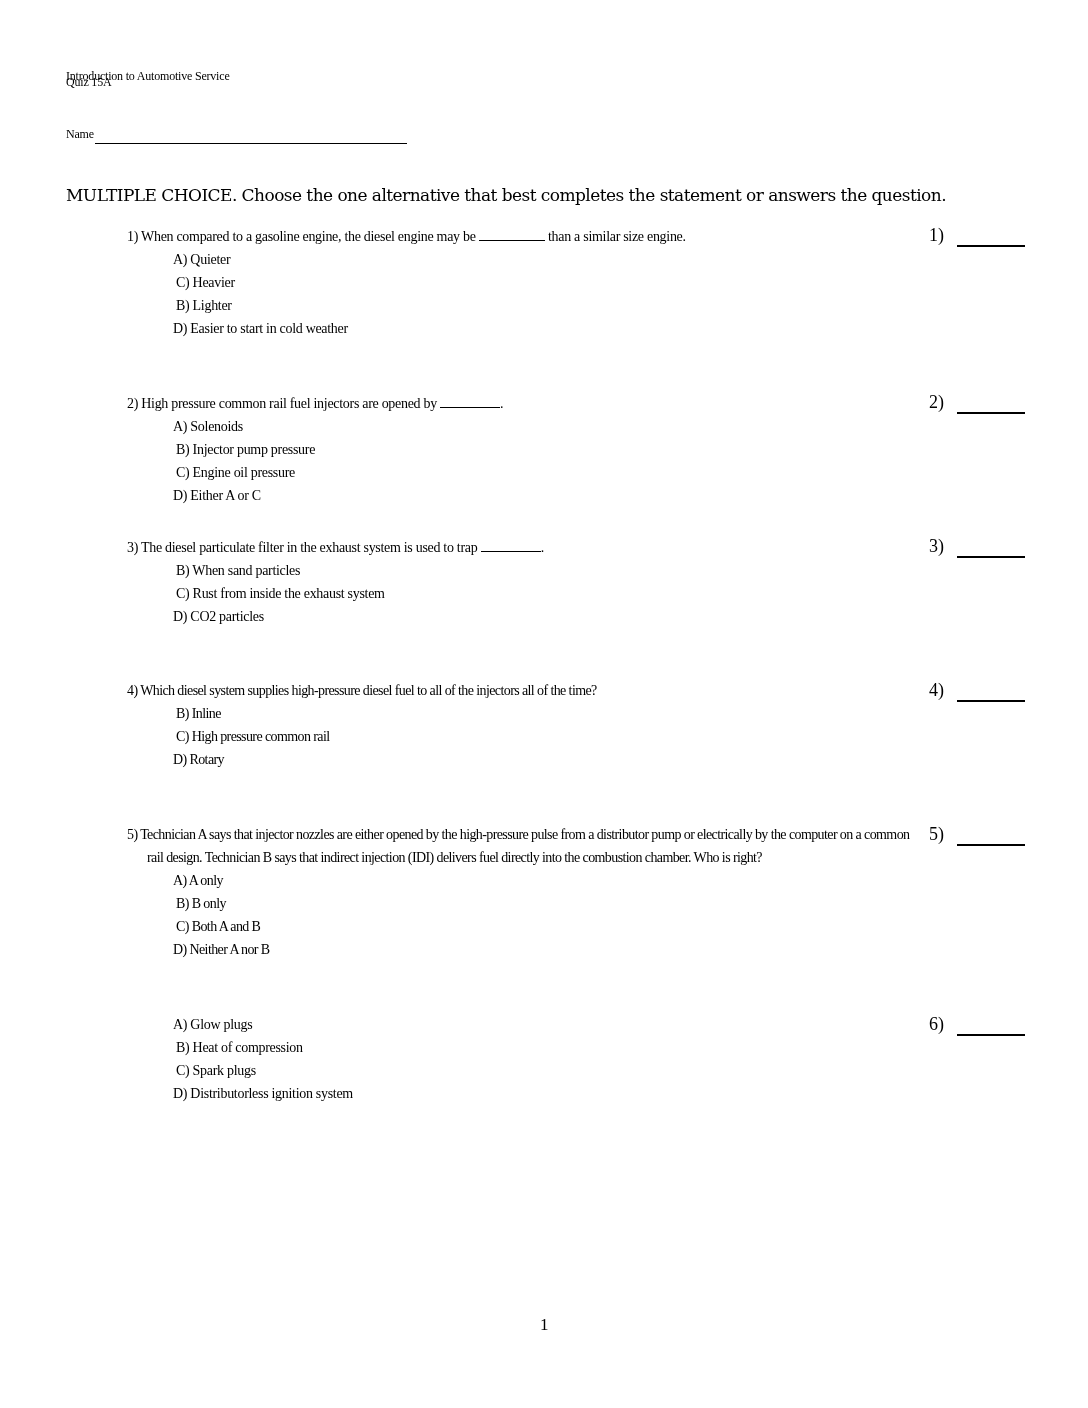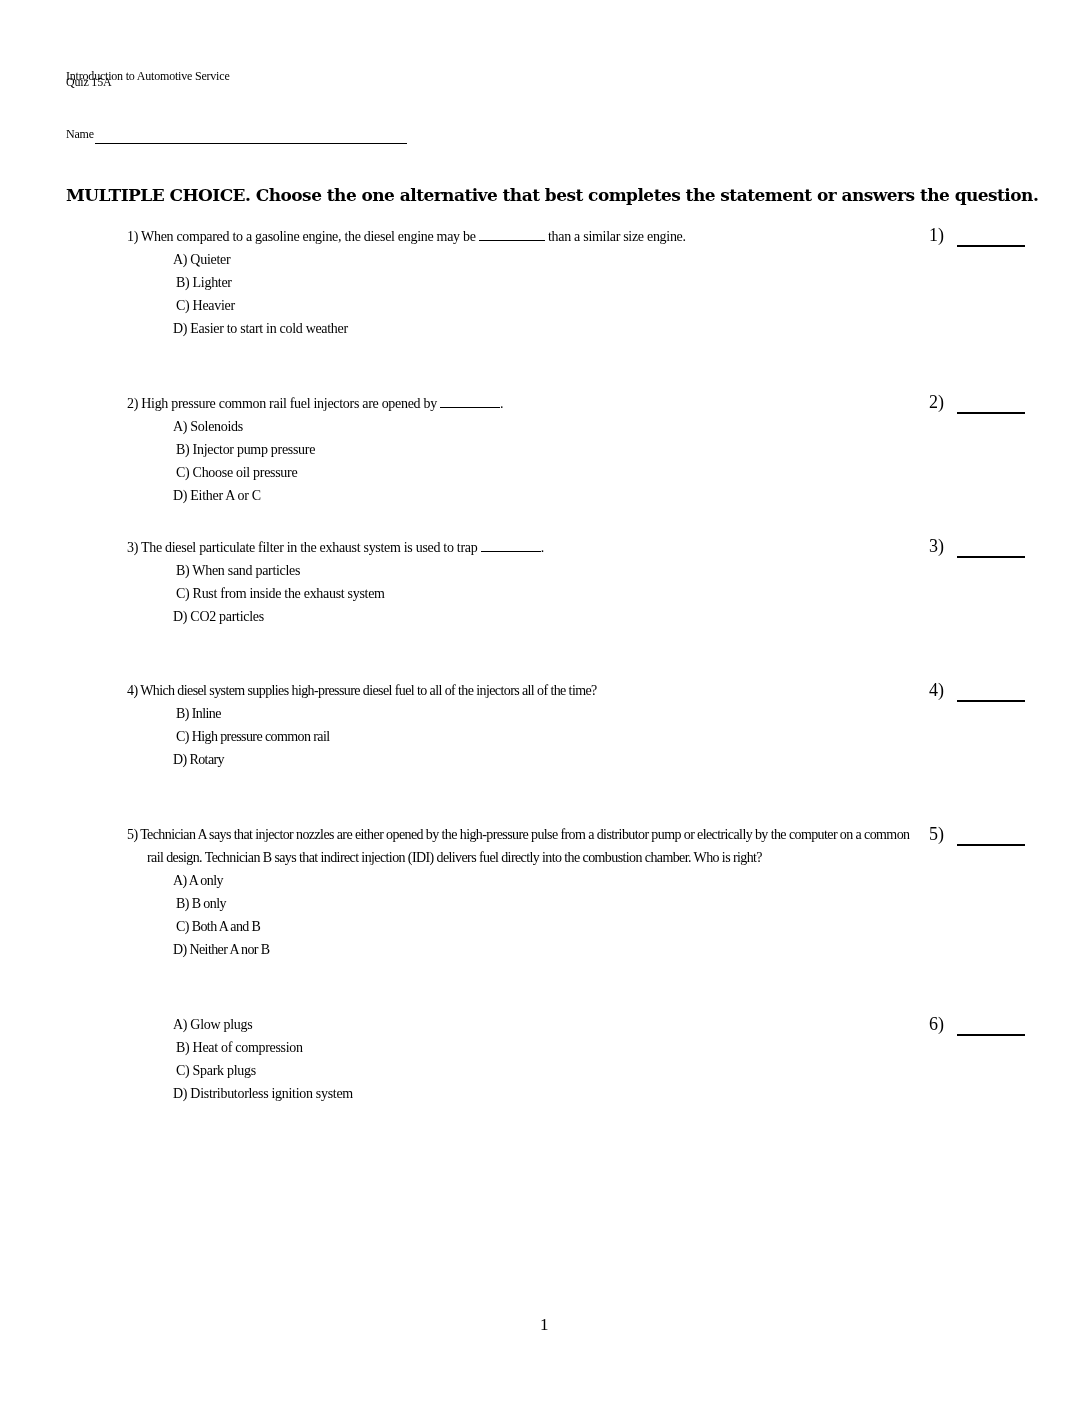--- a/index.html
+++ b/index.html
@@ -6,21 +6,21 @@
     body {
       width: 1088px; height: 1408px; position: relative; overflow: hidden;
       font-family: "Liberation Serif", "DejaVu Serif", serif; color: #000;
     }
     .hdr { position: absolute; left: 66px; font-size: 12px; line-height: 19px; letter-spacing: -0.2px; }
     #course { top: 67px; }
     #quiz { top: 73px; }
     #name-row { top: 125px; display: flex; align-items: center; }
     #name-line { display: inline-block; width: 312px; border-bottom: 1px solid #000; height: 17px; margin-left: 1px; }
     #instructions {
-      position: absolute; left: 66px; top: 185px; font-size: 17px; font-weight: bold;
+      position: absolute; left: 66px; top: 185px; font-size: 17px; font-weight: normal;
       font-family: "DejaVu Serif", serif; letter-spacing: -0.55px; white-space: nowrap;
     }
     .q { position: absolute; left: 127px; width: 800px; font-size: 14px; line-height: 23px; letter-spacing: -0.3px; }
     .q-text { padding-left: 20px; text-indent: -20px; width: 740px; }
     .blank-inline { display: inline-block; border-bottom: 1px solid #000; height: 16px; vertical-align: baseline; }
     .opt { padding-left: 46px; white-space: nowrap; font-family: Liberation Serif, serif; }
     .opt.b, .opt.c { padding-left: 49px; }
     .ans { position: absolute; left: 929px; font-size: 18px; line-height: 23px; display: flex; align-items: flex-end; }
     .ans-line { display: inline-block; width: 68px; border-bottom: 2px solid #000; margin-left: 13px; height: 14px; }
     #page-num { position: absolute; left: 540px; top: 1315px; font-size: 17px; }
@@ -38,38 +38,38 @@
 <div id="instructions">MULTIPLE CHOICE.  Choose the one alternative that best completes the statement or answers the question.</div>
 
 <div class="q" style="top:224px">
   <div class="q-text">
     <span>1)</span>
     <span>When compared to a gasoline engine, the diesel engine may be</span>
     <span class="blank-inline" style="width:66px"></span>
     <span>than a similar size engine.</span>
   </div>
   <div class="opt a">A) Quieter</div>
+  <div class="opt c">C) Heavier</div>
   <div class="opt b">B) Lighter</div>
-  <div class="opt c">C) Heavier</div>
   <div class="opt d">D) Easier to start in cold weather</div>
 </div>
 <div class="ans" style="top:224px">
   <span>1)</span>
   <span class="ans-line"></span>
 </div>
 
 <div class="q" style="top:391px">
   <div class="q-text">
     <span>2)</span>
     <span>High pressure common rail fuel injectors are opened by</span>
     <span class="blank-inline" style="width:60px"></span><span>.</span>
   </div>
   <div class="opt a">A) Solenoids</div>
   <div class="opt b">B) Injector pump pressure</div>
-  <div class="opt c">C) Choose oil pressure</div>
+  <div class="opt c">C) Engine oil pressure</div>
   <div class="opt d">D) Either A or C</div>
 </div>
 <div class="ans" style="top:391px">
   <span>2)</span>
   <span class="ans-line"></span>
 </div>
 
 <div class="q" style="top:535px">
   <div class="q-text">
     <span>3)</span>

